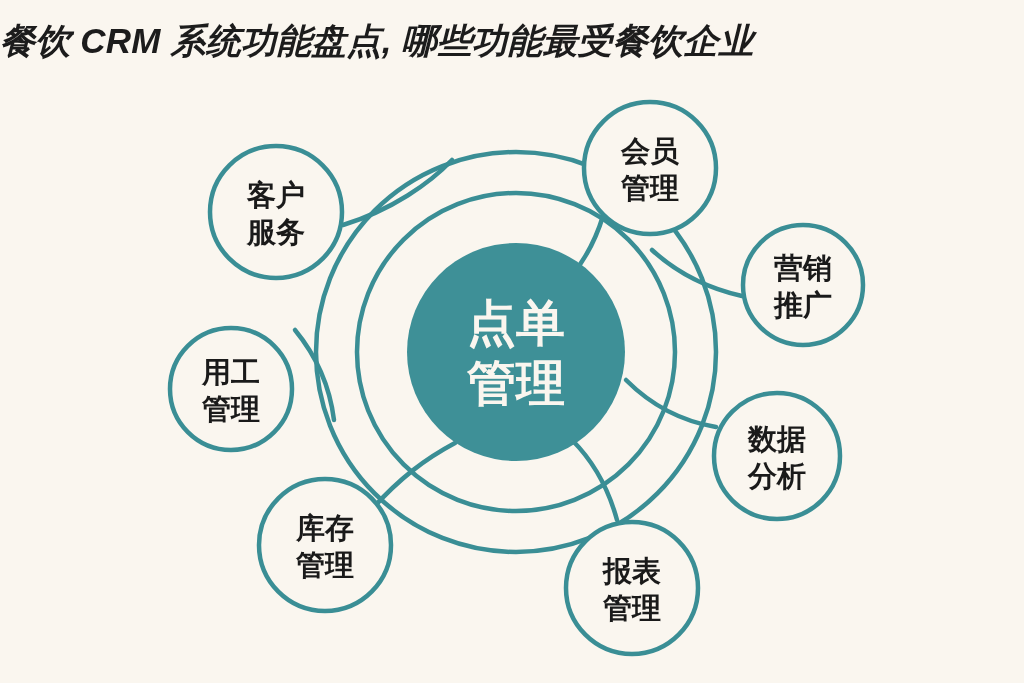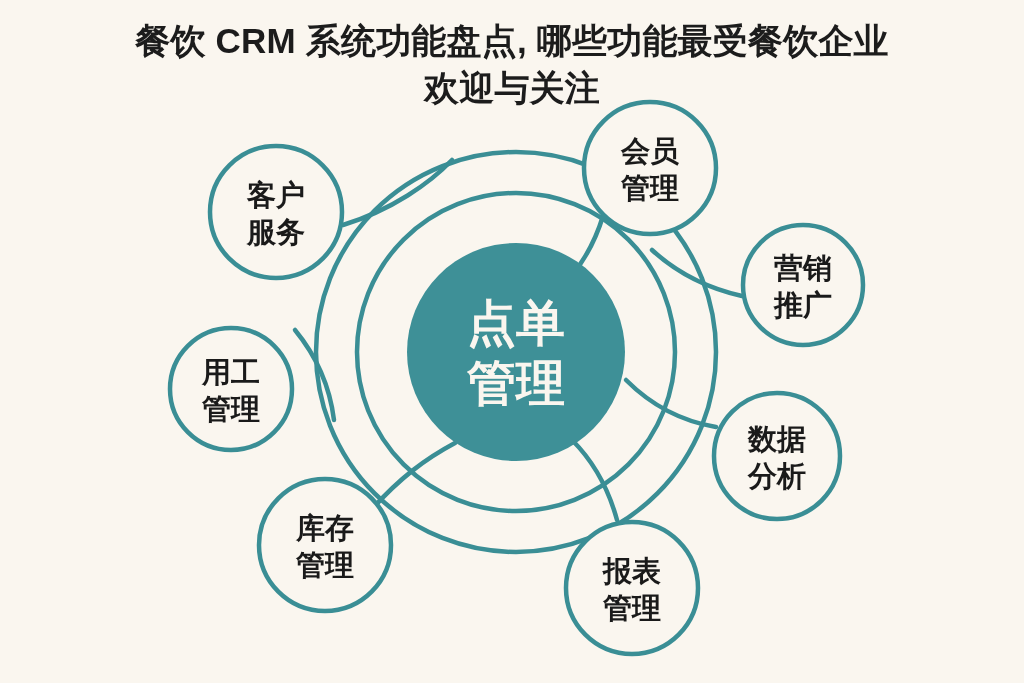--- a/index.html
+++ b/index.html
@@ -16,22 +16,22 @@
     position: relative;
     width: 1024px;
     height: 683px;
     background: #FAF6EF;
   }
   #title-block {
     position: absolute;
     top: 18px;
     left: 0;
     width: 1024px;
-    text-align: center;
     z-index: 5;
+    font-style: italic;
   }
   .title-line {
     display: block;
     font-size: 35px;
     font-weight: 700;
     line-height: 1.33;
     color: #1C1C1C;
     letter-spacing: 0.2px;
     font-family: "Liberation Sans", "DejaVu Sans", sans-serif;
   }
@@ -57,21 +57,20 @@
     font-family: "Liberation Sans", "DejaVu Sans", sans-serif;
   }
 </style>
 </head>
 <body>
 
 <div id="stage">
 
   <div id="title-block">
     <span class="title-line">餐饮 CRM 系统功能盘点, 哪些功能最受餐饮企业</span>
-    <span class="title-line">欢迎与关注</span>
   </div>
 
   <svg id="diagram" width="1024" height="683" viewBox="0 0 1024 683">
 
     <g fill="none" stroke="#3A8E95" stroke-width="4.5" stroke-linecap="round">
       <path d="M 343 225 C 392 210 430 183 452 160"></path>
       <path d="M 603 216 C 592 252 573 279 548 300"></path>
       <path d="M 742 296 C 706 288 676 272 652 250"></path>
       <path d="M 716 427 C 680 421 650 404 626 380"></path>
       <path d="M 617 520 C 608 487 593 461 572 440"></path>

